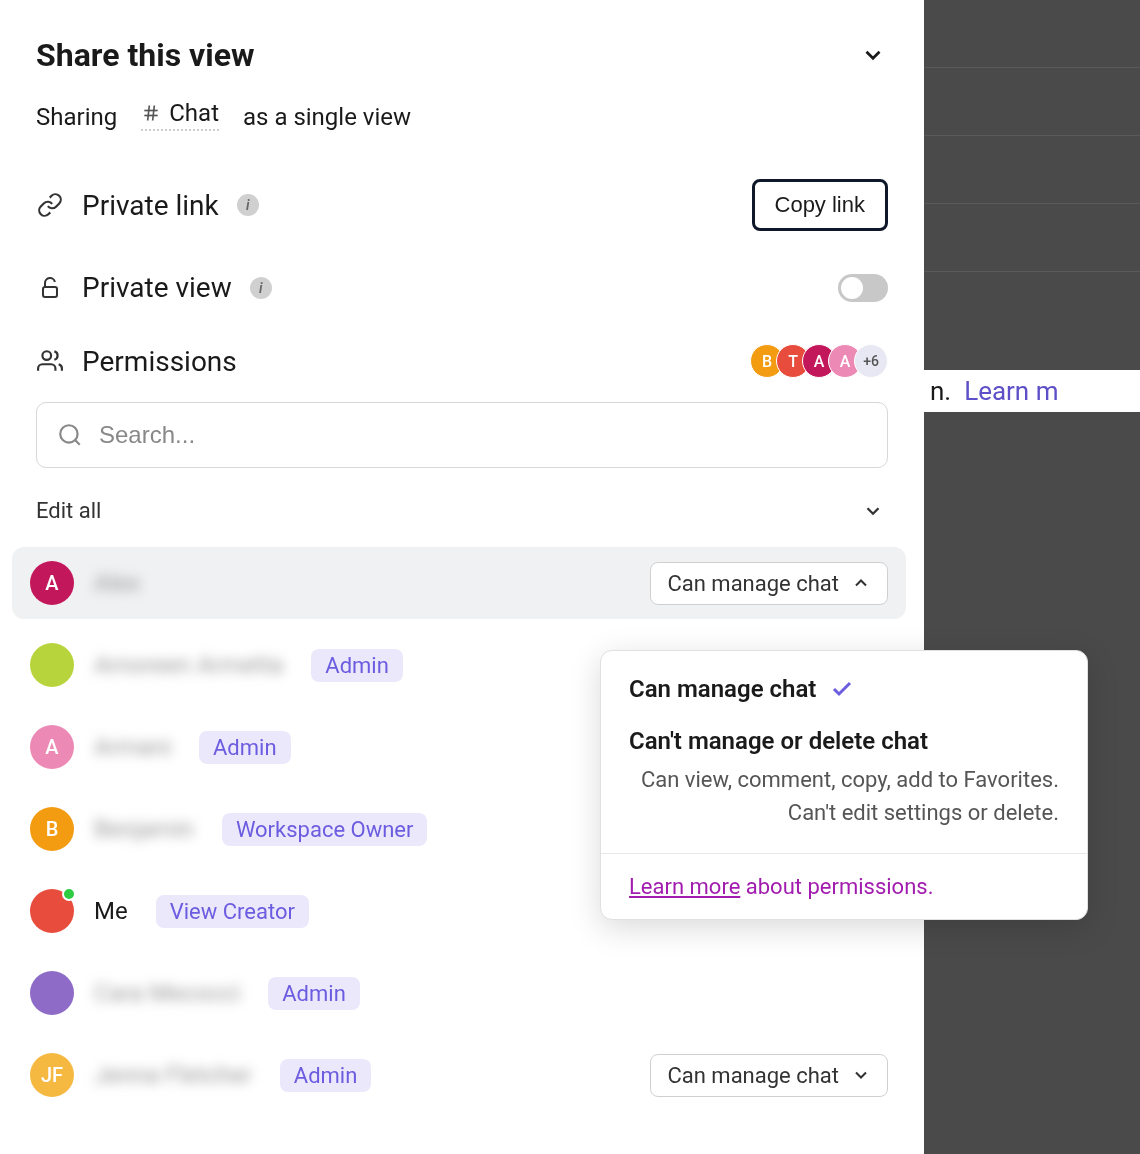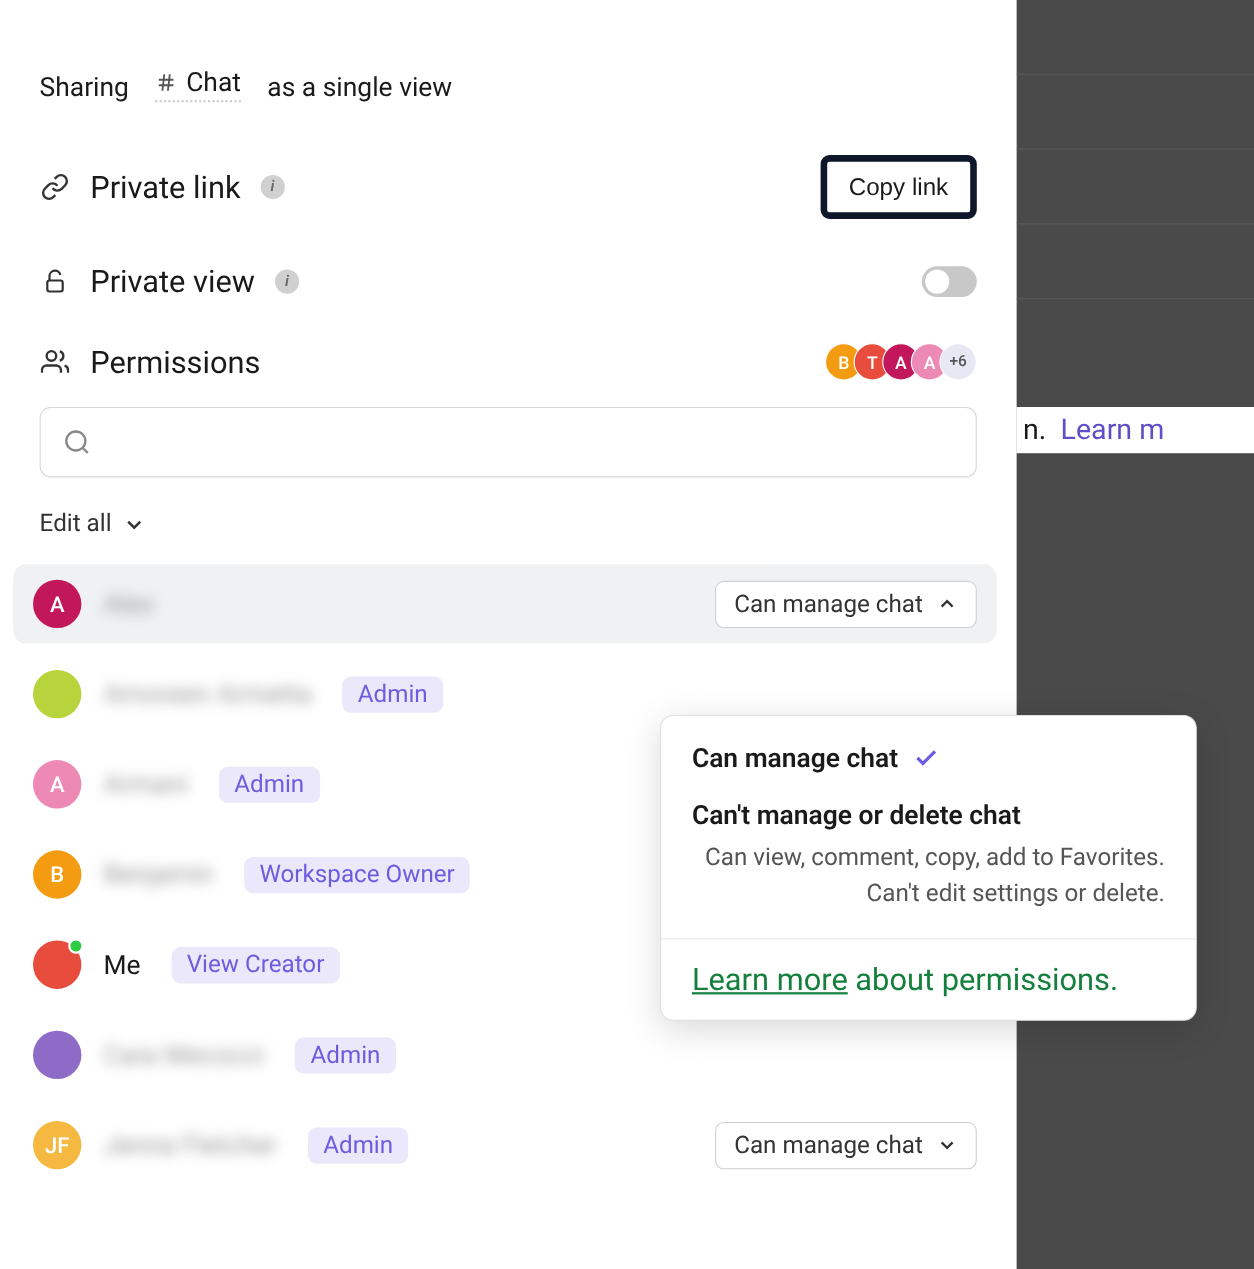--- a/index.html
+++ b/index.html
@@ -114,21 +114,21 @@
       background: #d0d0d0;
       display: flex;
       align-items: center;
       justify-content: center;
       font-size: 14px;
       color: #666;
       font-weight: 600;
       font-style: italic;
     }
     .copy-btn {
-      border: 6px solid #0f172a;
+      border: 3px solid #0f172a;
       background: #fff;
       border-radius: 8px;
       padding: 10px 20px;
       font-size: 22px;
       color: #1a1a1a;
       cursor: pointer;
     }
     .toggle {
       width: 50px;
       height: 28px;
@@ -184,21 +184,21 @@
       outline: none;
       font-size: 24px;
       flex: 1;
       color: #333;
     }
     .search-box input::placeholder {
       color: #888;
     }
     .edit-all {
       display: flex;
-      justify-content: flex-start;
+      justify-content: space-between;
       align-items: center;
       gap: 10px;
       font-size: 22px;
       color: #333;
       margin-bottom: 24px;
       padding-right: 4px;
       cursor: pointer;
     }
     .user-row {
       display: flex;
@@ -300,22 +300,22 @@
       color: #6b5ce0;
     }
     .popover-desc {
       font-size: 22px;
       color: #555;
       line-height: 1.5;
     }
     .popover-footer {
       border-top: 1px solid #e8e8e8;
       padding: 20px 28px;
-      font-size: 28px;
-      color: #15803d;
+      font-size: 22px;
+      color: #a21caf;
     }
     .popover-footer .learn-link {
       text-decoration: underline;
       cursor: pointer;
     }
     svg { display: block; }
   </style>
 </head>
 <body>
 
@@ -323,20 +323,28 @@
   <div class="backdrop-row"></div>
   <div class="backdrop-row"></div>
   <div class="backdrop-row"></div>
   <div class="backdrop-row"></div>
 </div>
 <div class="backdrop-text">
   <span>n.</span>&nbsp;&nbsp;<span class="learn">Learn m</span>
 </div>
 
 <div class="panel">
+  <div class="header">
+    <div class="title">Share this view</div>
+    <div class="chevron-down">
+      <svg width="26" height="26" viewBox="0 0 24 24" fill="none" stroke="#1a1a1a" stroke-width="2.5">
+          <polyline points="6 9 12 15 18 9"></polyline>
+        </svg>
+    </div>
+  </div>
 
   <div class="subtitle">
     <span>Sharing</span>
     <span class="view-chip">
       <svg width="20" height="20" viewBox="0 0 24 24" fill="none" stroke="#555" stroke-width="2">
           <line x1="4" y1="9" x2="20" y2="9"></line>
           <line x1="4" y1="15" x2="20" y2="15"></line>
           <line x1="10" y1="3" x2="8" y2="21"></line>
           <line x1="16" y1="3" x2="14" y2="21"></line>
         </svg>
@@ -394,20 +402,21 @@
         <div class="avatar-small" style="background: rgb(236, 138, 181);">A</div>
         <div class="avatar-small avatar-more">+6</div>
       </div>
   </div>
 
   <div class="search-box">
     <svg width="26" height="26" viewBox="0 0 24 24" fill="none" stroke="#888" stroke-width="2">
         <circle cx="11" cy="11" r="8"></circle>
         <line x1="21" y1="21" x2="16.65" y2="16.65"></line>
       </svg>
+    <input type="text" placeholder="Search..." style="">
   </div>
 
   <div class="edit-all">
     <span>Edit all</span>
     <svg width="22" height="22" viewBox="0 0 24 24" fill="none" stroke="#333" stroke-width="2.5">
         <polyline points="6 9 12 15 18 9"></polyline>
       </svg>
   </div>
 
   <div id="user-list">

